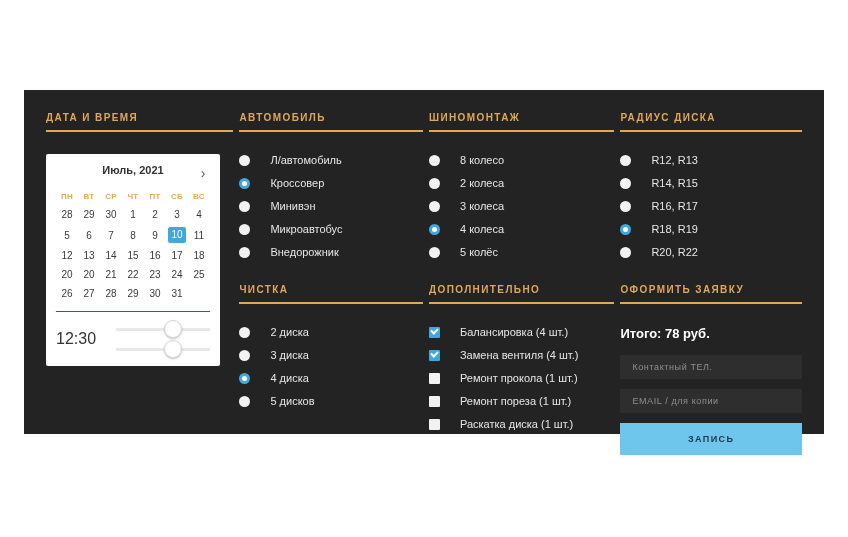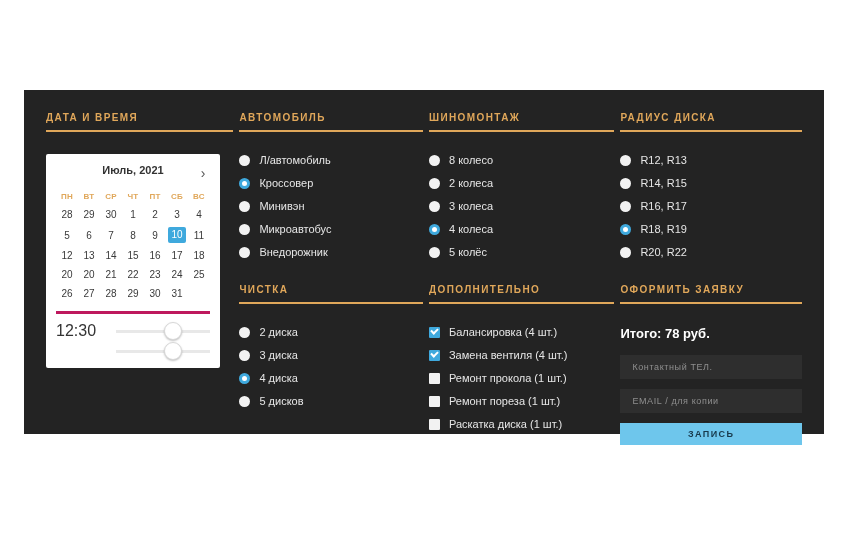--- a/index.html
+++ b/index.html
@@ -67,42 +67,43 @@
     font-size: 10px; color:#3a3a3a; text-align:center;
     padding: 3px 0; height: 19px; width: 14.28%;
   }
   td.dim { color:#c9c9c9; }
   td.blue { color:#3fa9dd; }
   td .sel {
     display:inline-block; width: 18px; height: 16px; line-height: 16px;
     background: #3fa9dd; color:#fff; border-radius: 2px;
   }
   .time-row {
-    display:flex; align-items:flex-start; margin-top: 8px;
-    border-top: 3px solid #be185d; padding-top: 8px;
+    display:flex; align-items:center; margin-top: 8px;
+    border-top: 1px solid #be185d; padding-top: 8px;
   }
   .time-val { font-size: 16px; color:#333; width: 56px; }
   .sliders { flex: 1; position:relative; height: 38px; }
   .track {
     position:absolute; left: 4px; right: 0; height: 3px; background:#e8e8e8;
   }
   .track.t1 { top: 8px; }
   .track.t2 { top: 28px; }
   .knob {
     position:absolute; width: 18px; height: 18px; border-radius: 50%;
     background:#fff; border: 1px solid #d8d8d8; box-shadow: 0 1px 2px rgba(0,0,0,.25);
   }
   .knob.k1 { left: 52px; top: 0px; }
   .knob.k2 { left: 52px; top: 20px; }
 
   
   .opt {
     display: flex; align-items: center;
     margin-bottom: 11px;
     cursor: pointer;
+    gap: 11px;
   }
   .radio {
     width: 11px; height: 11px; border-radius: 50%;
     background: #f2f2f2; margin-right: 9px;
     flex: 0 0 auto; position: relative;
   }
   .radio.on { background: #3fa9dd; }
   .radio.on:after {
     content:""; position:absolute; left:3px; top:3px;
     width:5px; height:5px; border-radius:50%; background:#fff;
@@ -127,21 +128,21 @@
   }
   .field {
     display:block; width: 100%; height: 24px;
     background:#2e2e2e; border: none; outline: none;
     color:#cfcfcf; font-size: 9px; letter-spacing: .6px;
     padding: 0 12px; margin-bottom: 10px;
     font-family: "Liberation Sans", sans-serif;
   }
   .field::placeholder { color:#8f8f8f; }
   .submit {
-    width: 100%; height: 22px; border:none; cursor:pointer;
+    width: 100%; height: 32px; border:none; cursor:pointer;
     background:#6ec6ec; color:#17384a; font-size: 9px;
     font-weight: bold; letter-spacing: 1.4px;
     font-family: "Liberation Sans", sans-serif;
   }
 </style>
 </head>
 <body>
 
 <div id="app">
   <div class="cols">

